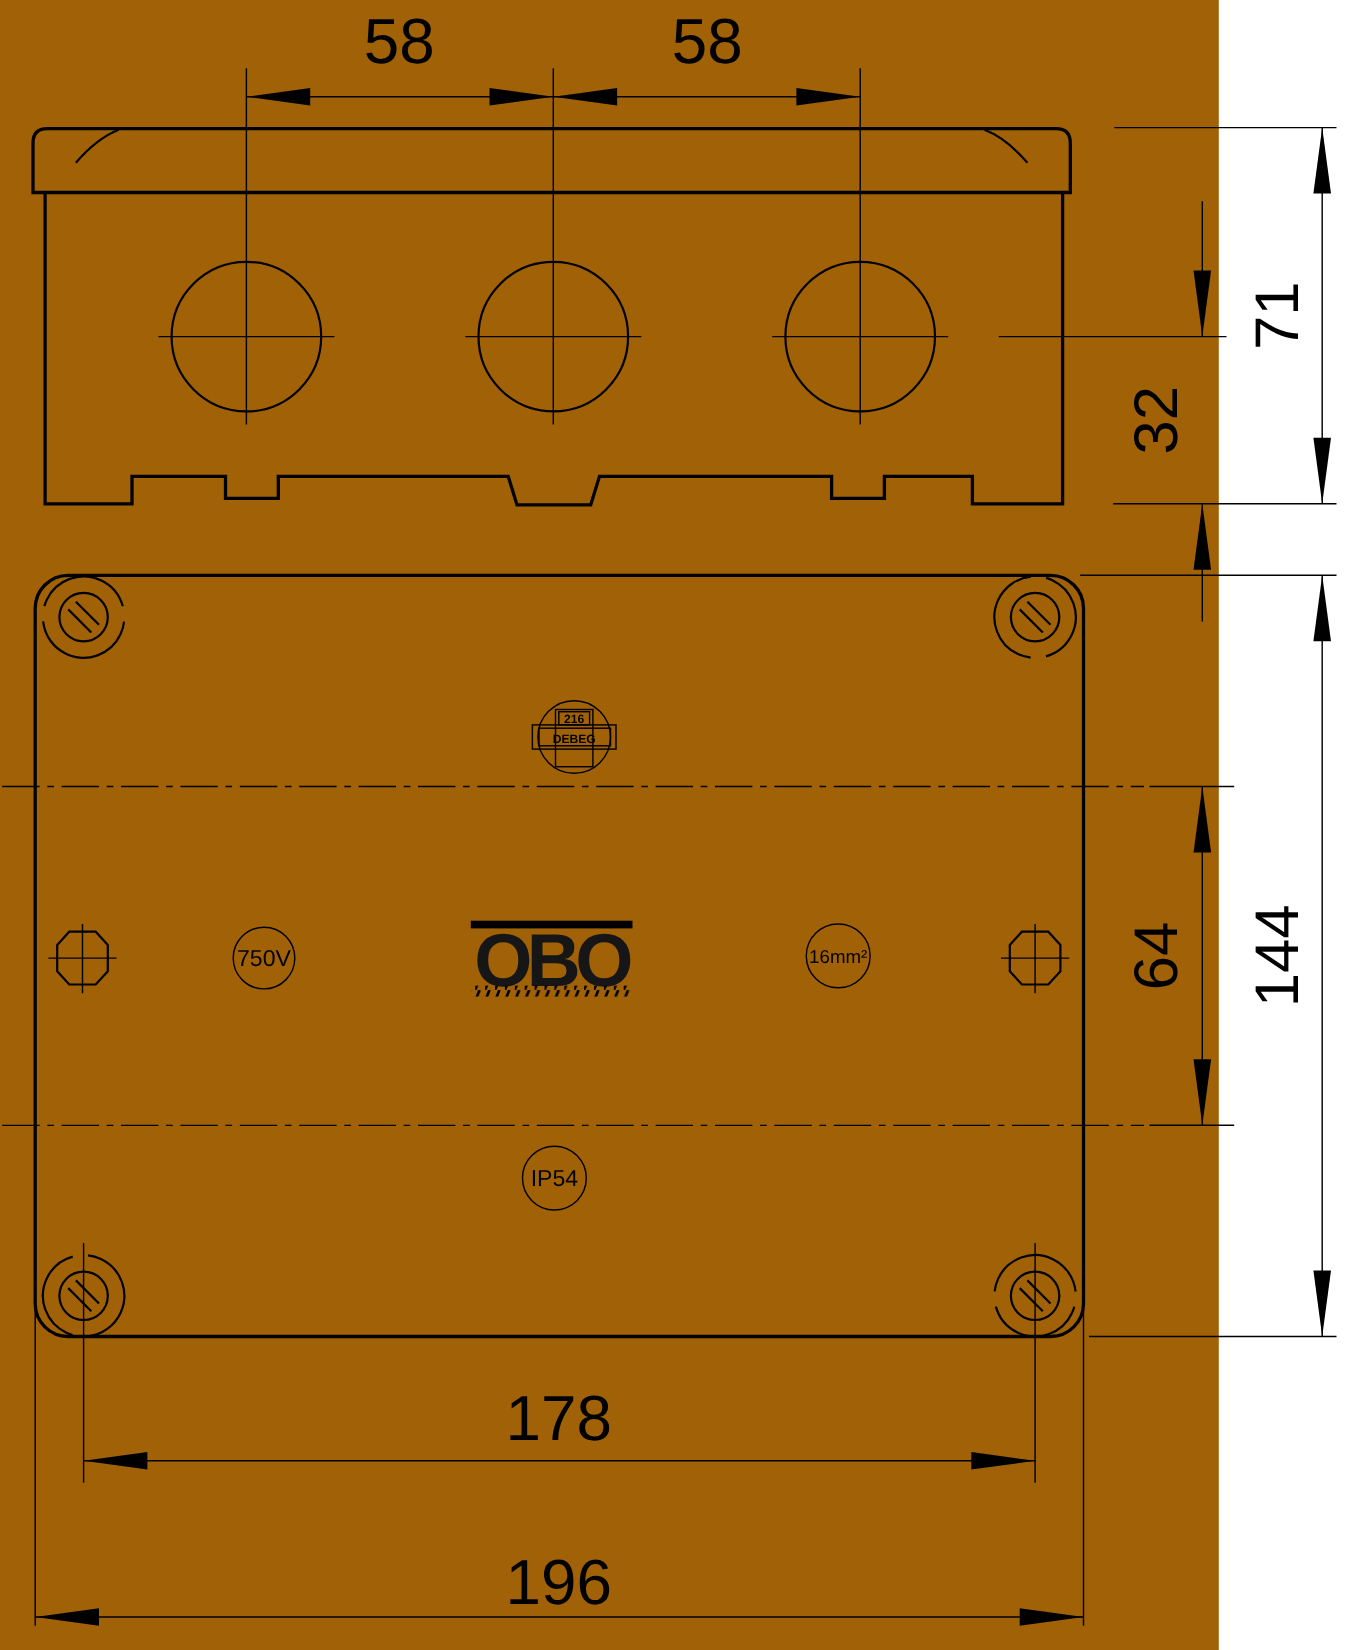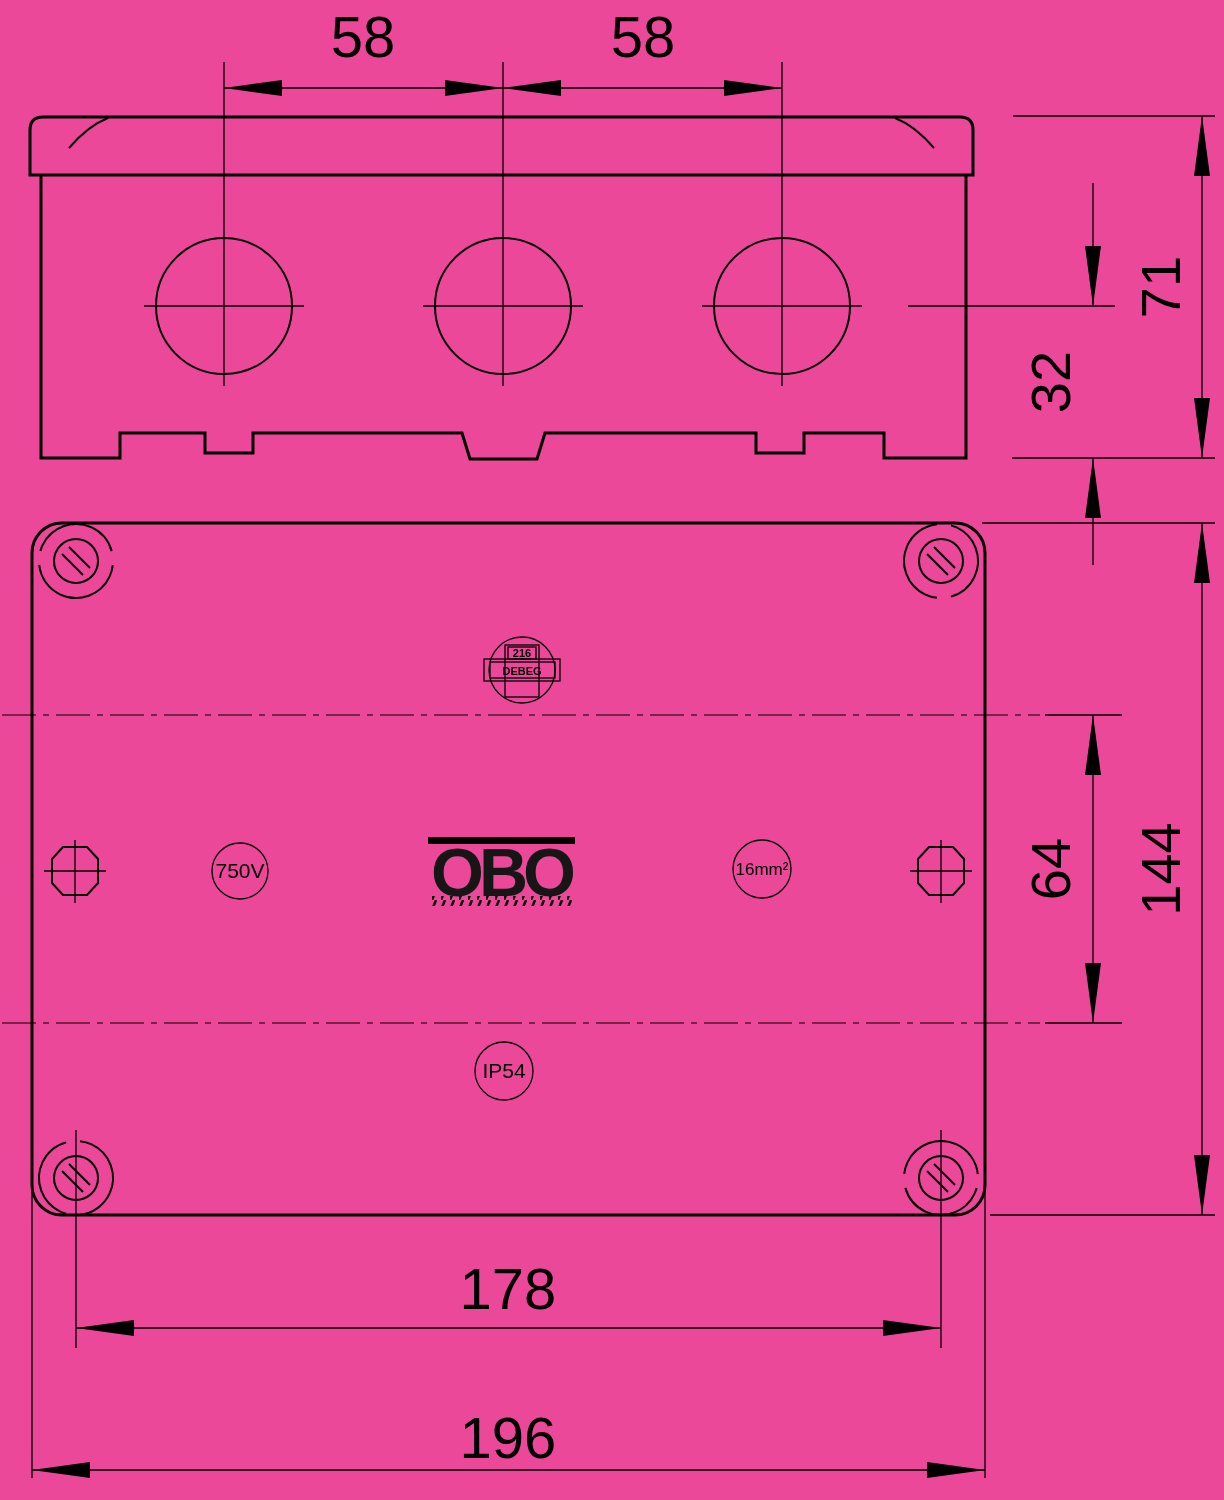--- a/index.html
+++ b/index.html
@@ -1,16 +1,16 @@
 <!DOCTYPE html>
 <html><head>
 <meta charset="utf-8">
 <style>
   html,body{margin:0;padding:0;background:#fff;}
-  .stage{width:1224px;height:1500px;position:relative;background:#ec4899;}
+  .stage{width:1108px;height:1500px;position:relative;background:#a16207;}
   svg text{font-family:"Liberation Sans","DejaVu Sans",sans-serif;fill:#000;}
   .obj{fill:none;stroke:#000;stroke-width:3;stroke-linejoin:miter;}
   .med{fill:none;stroke:#000;stroke-width:2;}
   .thin{fill:none;stroke:#000;stroke-width:1.3;}
   .cl{fill:none;stroke:#000;stroke-width:1.2;stroke-dasharray:34 7 6 7;}
   .arr{fill:#000;stroke:none;}
   .dimtext{font-size:58px;}
   .dimtext-sm{font-size:56px;}
   .marktext{font-size:21px;}
   .marktext-sm{font-size:17px;}

